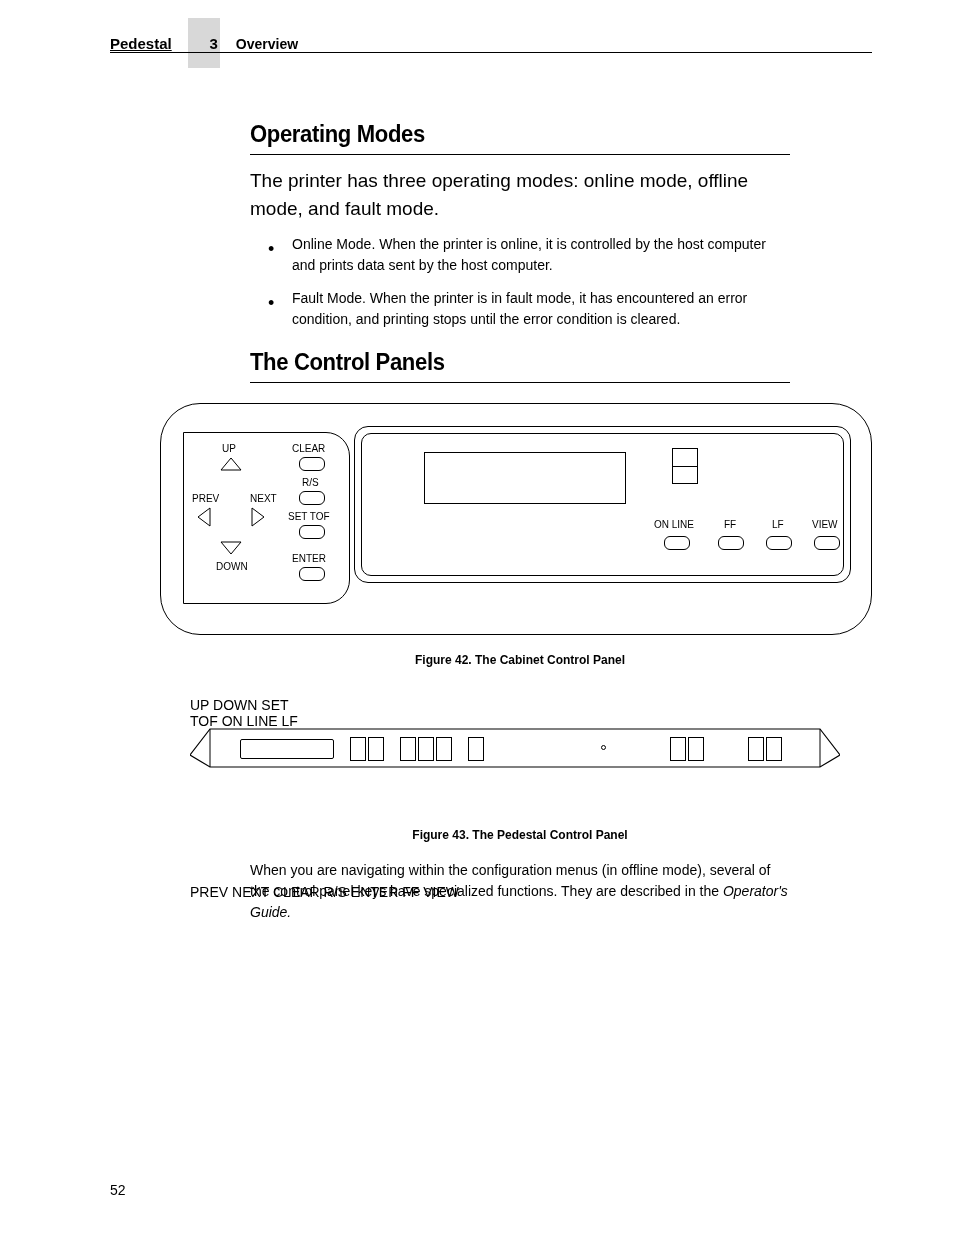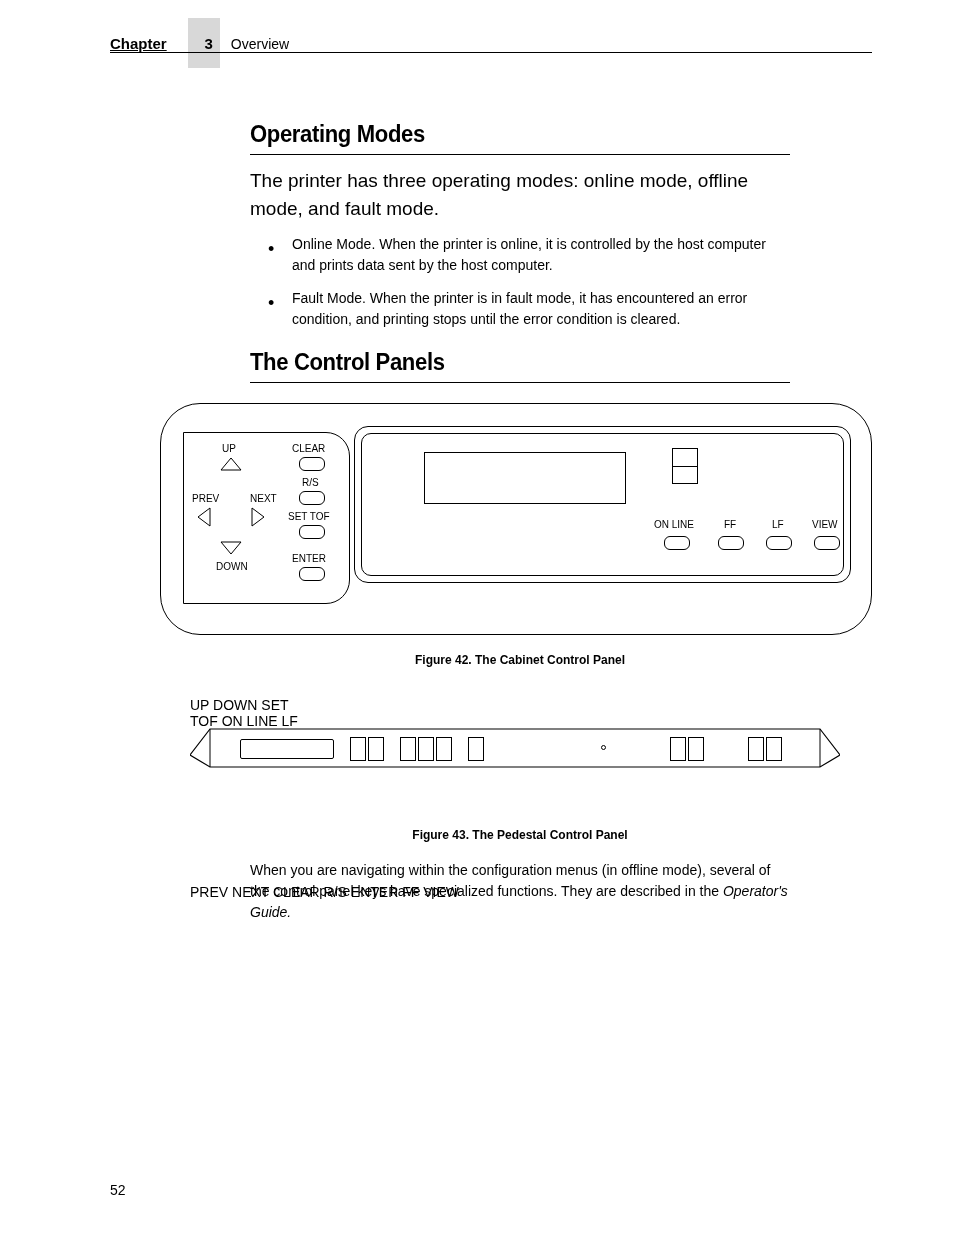--- a/index.html
+++ b/index.html
@@ -36,21 +36,21 @@
     text-decoration:underline;
     font-size:15px;
   }
   .header-text .chnum{
     font-weight:bold;
     font-size:15px;
     margin-left:34px;
     margin-right:14px;
   }
   .header-text .ovr{
-    font-weight:normal;
+    font-weight:bold;
     font-size:14px;
   }
   .header-rule{
     position:absolute;
     left:110px;
     top:52px;
     width:762px;
     border-bottom:1.5px solid #000;
   }
   .content{
@@ -156,21 +156,21 @@
   .fig43 .lcd{position:absolute; left:50px; top:22px; width:92px; height:18px; border:1px solid #000; border-radius:2px;}
   .fig43 .sq{position:absolute;width:14px;height:22px;border:1px solid #000;top:20px;}
   .fig43 .dot{position:absolute;width:3px;height:3px;border:1px solid #000;border-radius:50%;top:28px;}
 </style>
 </head>
 <body>
 <div class="page">
 
 <div class="chapter-number-box"></div>
 <div class="header-text">
-  <span class="chapword">Chapter</span>
+  <span class="chapword">Pedestal</span>
   <span class="chnum">3</span>
   <span class="ovr">Overview</span>
 </div>
 <div class="header-rule"></div>
 
 <div class="content">
   <h2 class="section">Operating Modes</h2>
   <div class="section-rule"></div>
   <p class="body">The printer has three operating modes: online mode, offline mode, and fault mode.</p>
   <ul class="bullets">

